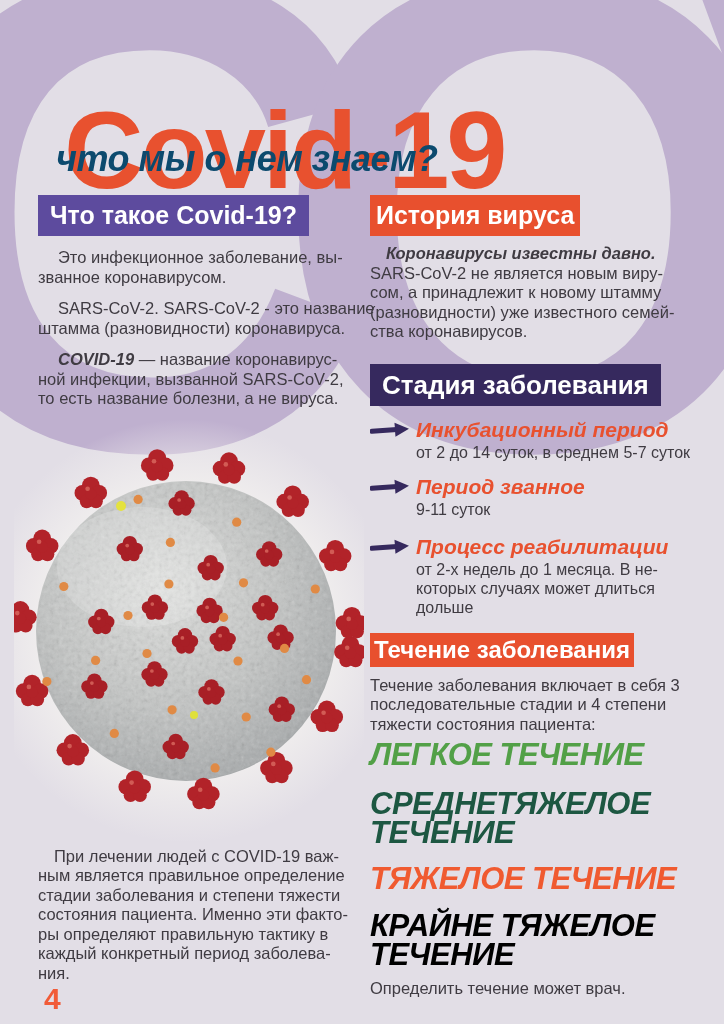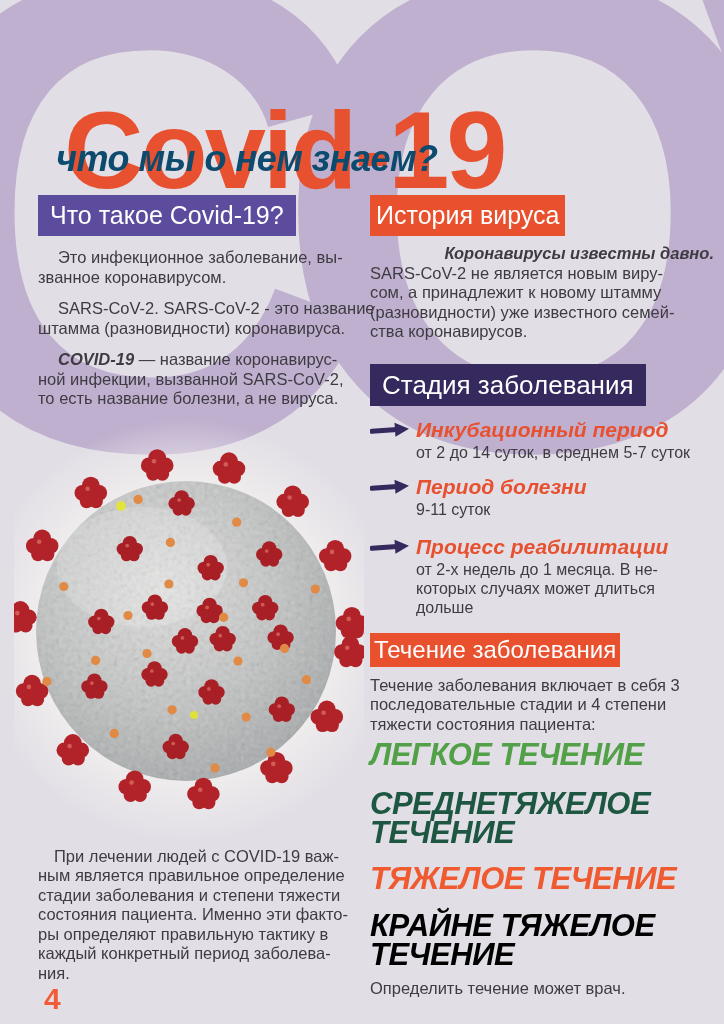--- a/index.html
+++ b/index.html
@@ -14,30 +14,30 @@
   
   .title{position:absolute;left:64px;top:18px;font-size:110px;line-height:1.05;
          font-weight:700;color:#e8512f;letter-spacing:-3px;}
   .subtitle{position:absolute;left:56px;top:138px;font-size:36px;font-weight:700;
             font-style:italic;color:#0c4a6e;letter-spacing:-0.5px;}
 
   
   .col-left{position:absolute;left:38px;top:195px;width:322px;}
   .col-right{position:absolute;left:370px;top:195px;width:344px;}
 
-  .hdr{display:inline-block;color:#fff;font-weight:400;white-space:nowrap;}
+  .hdr{display:inline-block;color:#fff;font-weight:700;white-space:nowrap;}
   .hdr-purple{background:#5d4b9e;font-size:25px;line-height:31px;padding:5px 12px;}
   .hdr-orange{background:#e8502e;font-size:25px;line-height:31px;padding:5px 6px;}
   .hdr-navy{background:#36295e;font-size:26px;line-height:32px;padding:5px 12px;margin-top:22px;}
   .hdr-course{background:#e8502e;font-size:24px;line-height:28px;padding:3px 4px;margin-top:16px;}
 
   .body-text{font-size:16.5px;line-height:19.5px;white-space:pre;color:#3f3b42;}
   .indent{text-indent:20px;}
   .mt12{margin-top:12px;}
-  .lead-bi{font-weight:700;font-style:italic;text-align:right;}
+  .lead-bi{font-weight:700;font-style:italic;}
   .covid-lead{font-weight:700;font-style:italic;}
 
   
   .virus-wrap{margin-top:8px;margin-left:-24px;width:350px;height:428px;}
 
   
   .treatment{margin-top:2px;text-indent:16px;}
 
   
   .stage-item{position:relative;padding-left:46px;margin-top:12px;}
@@ -378,21 +378,21 @@
       <div class="stage-desc">от 2 до 14 суток, в среднем 5-7 суток</div>
     </div>
 
     <div class="stage-item">
       <svg class="stage-arrow" viewBox="0 0 40 18">
         <g transform="rotate(-4 20 9)">
           <path d="M2 9 H27" stroke="#36295e" stroke-width="5" stroke-linecap="round" fill="none"></path>
           <path d="M25 2 L39 9 L25 16 Z" fill="#36295e"></path>
         </g>
       </svg>
-      <div class="stage-title">Период болезни</div>
+      <div class="stage-title">Период званное</div>
       <div class="stage-desc">9-11 суток</div>
     </div>
 
     <div class="stage-item third">
       <svg class="stage-arrow" viewBox="0 0 40 18">
         <g transform="rotate(-4 20 9)">
           <path d="M2 9 H27" stroke="#36295e" stroke-width="5" stroke-linecap="round" fill="none"></path>
           <path d="M25 2 L39 9 L25 16 Z" fill="#36295e"></path>
         </g>
       </svg>

